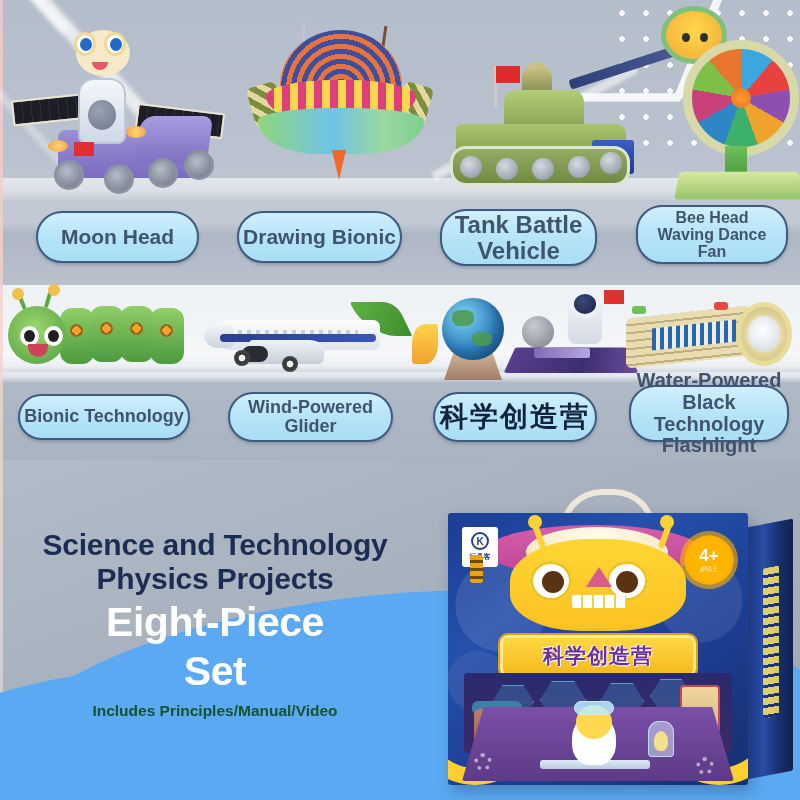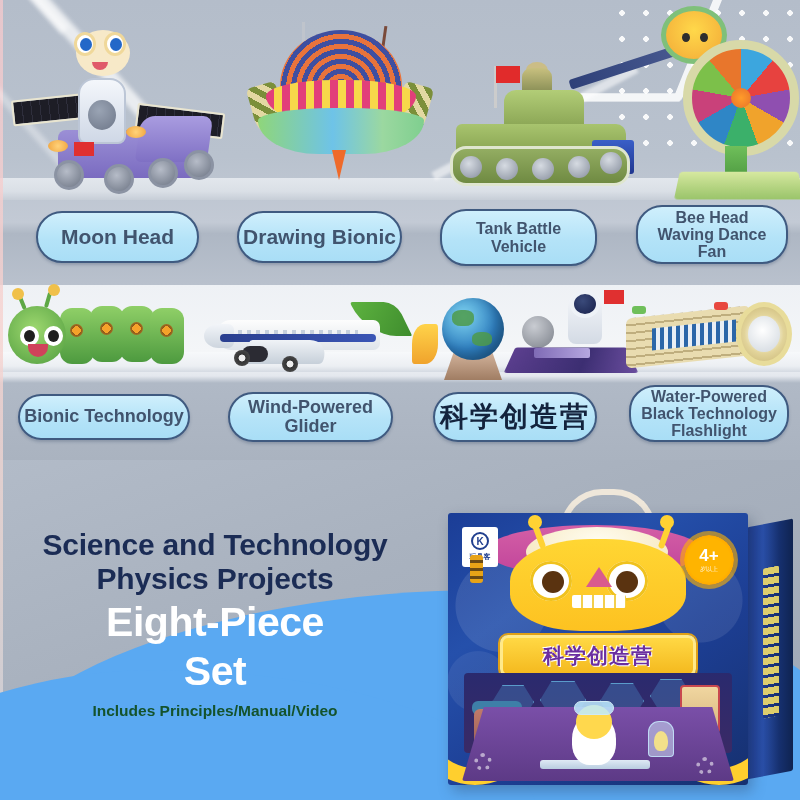--- a/index.html
+++ b/index.html
@@ -70,27 +70,27 @@
     border:2.5px solid #3f5a80; border-radius:26px;
     color:#41546e; font-weight:bold; text-align:center; line-height:1.08;
     box-shadow:0 2px 3px rgba(40,60,90,.25);
   }
   .pill span { display:block; padding:0 4px; }
   .p-cn { font-family:"DejaVu Sans",sans-serif; font-size:28px; color:#13233d; letter-spacing:2px; }
 
   
   #pill-moon   { left:36px;  top:211px; width:163px; height:52px; font-size:21px; }
   #pill-draw   { left:237px; top:211px; width:165px; height:52px; font-size:21px; }
-  #pill-tank   { left:440px; top:209px; width:157px; height:57px; font-size:16px; }
+  #pill-tank   { left:440px; top:209px; width:157px; height:57px; font-size:24px; }
   #pill-bee    { left:636px; top:205px; width:152px; height:59px; font-size:16px; }
   
   #pill-cat    { left:18px;  top:394px; width:172px; height:46px; font-size:18px; }
   #pill-wind   { left:228px; top:392px; width:165px; height:50px; font-size:18px; }
   #pill-grav   { left:433px; top:392px; width:164px; height:50px; }
-  #pill-water  { left:629px; top:385px; width:160px; height:57px; font-size:16px; }
+  #pill-water  { left:629px; top:385px; width:160px; height:57px; font-size:20px; }
 
   
   .headline { position:absolute; left:0; top:528px; width:430px; text-align:center; }
   .h-line1 { font-size:30px; font-weight:bold; color:#1b2c55; line-height:1.14; letter-spacing:-.2px; }
   .h-big { font-size:41px; font-weight:bold; color:#ffffff; line-height:1.1; margin-top:4px; letter-spacing:-.5px;}
   .h-sub { font-size:15.5px; font-weight:bold; color:#14532d; line-height:1.25; margin-top:6px; }
 
   
   .boxwrap { position:absolute; left:448px; top:505px; width:345px; height:285px; }
   .box-side {

